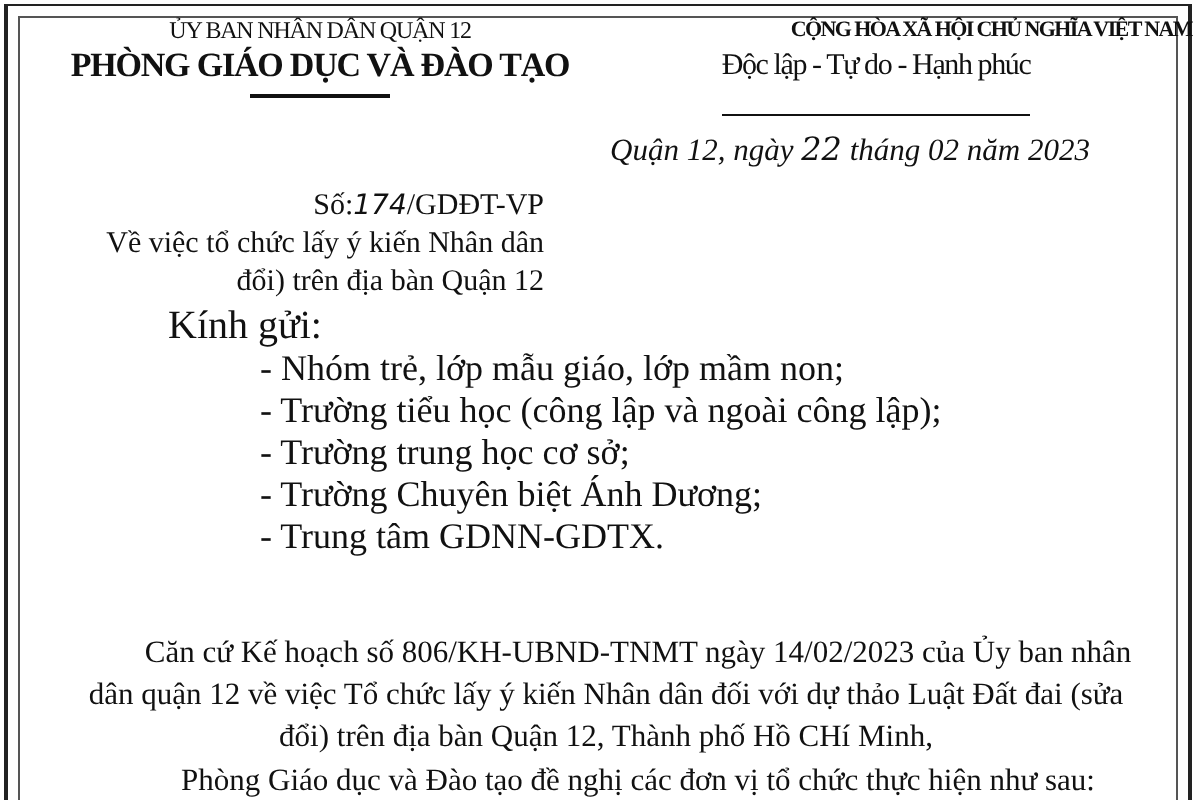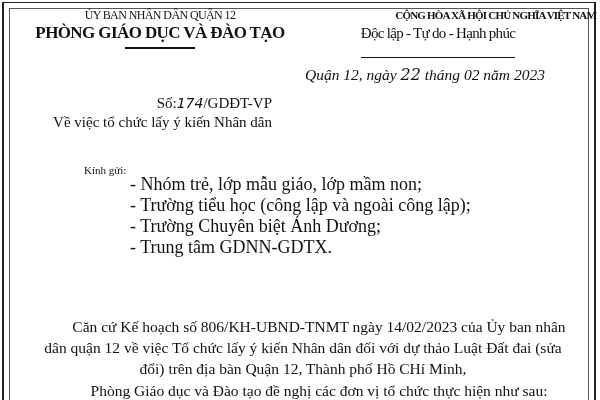--- a/index.html
+++ b/index.html
@@ -40,21 +40,21 @@
       position: absolute; left: 22px; top: 56px; width: 250px; text-align: right;
       font-size: 15px; line-height: 19px; margin-top: 38px;
     }
     .docnum .num { font-family: "DejaVu Sans", sans-serif; font-style: italic; font-size: 14px; }
     .place-date {
       position: absolute; left: 305px; top: 65px;
       font-size: 15.5px; font-style: italic;
     }
     .place-date .day { font-family: "DejaVu Serif", serif; font-style: italic; font-size: 16px; }
 
-    .greeting { position: absolute; left: 84px; top: 152px; font-size: 11px; margin-top: 12px; }
+    .greeting { position: absolute; left: 84px; top: 152px; font-size: 20px; }
     .recipients { position: absolute; left: 130px; top: 174px; font-size: 18px; line-height: 21px; margin: 0; padding: 0; list-style: none; }
 
     .para { position: absolute; left: 36px; width: 534px; font-size: 15.5px; line-height: 21px; text-align: center; }
     .para.p1 { top: 316px; text-indent: 32px; }
     .para.p2 { top: 380px; text-indent: 32px; }
   </style>
 </head>
 <body>
 
 <div class="frame">
@@ -68,27 +68,29 @@
 </div>
 
 <div class="hdr-right">
   <div class="l1">CỘNG HÒA XÃ HỘI CHỦ NGHĨA VIỆT NAM</div>
   <div><span class="l2">Độc lập - Tự do - Hạnh phúc</span></div>
 </div>
 
 <div class="docnum">
   <div><span>Số:</span><span class="num">174</span><span>/GDĐT-VP</span></div>
   <div>Về việc tổ chức lấy ý kiến Nhân dân</div>
+  <div>đổi) trên địa bàn Quận 12</div>
 </div>
 
 <div class="place-date"><span>Quận 12, ngày </span><span class="day">22</span><span> tháng 02 năm 2023</span></div>
 
 <div class="greeting">Kính gửi:</div>
 
 <ul class="recipients">
   <li>- Nhóm trẻ, lớp mẫu giáo, lớp mầm non;</li>
   <li>- Trường tiểu học (công lập và ngoài công lập);</li>
+  <li>- Trường trung học cơ sở;</li>
   <li>- Trường Chuyên biệt Ánh Dương;</li>
   <li>- Trung tâm GDNN-GDTX.</li>
 </ul>
 
 <div class="para p1">Căn cứ Kế hoạch số 806/KH-UBND-TNMT ngày 14/02/2023 của Ủy ban nhân dân quận 12 về việc Tổ chức lấy ý kiến Nhân dân đối với dự thảo Luật Đất đai (sửa đổi) trên địa bàn Quận 12, Thành phố Hồ CHí Minh,</div>
 <div class="para p2">Phòng Giáo dục và Đào tạo đề nghị các đơn vị tổ chức thực hiện như sau:</div>
 
 </body></html>

